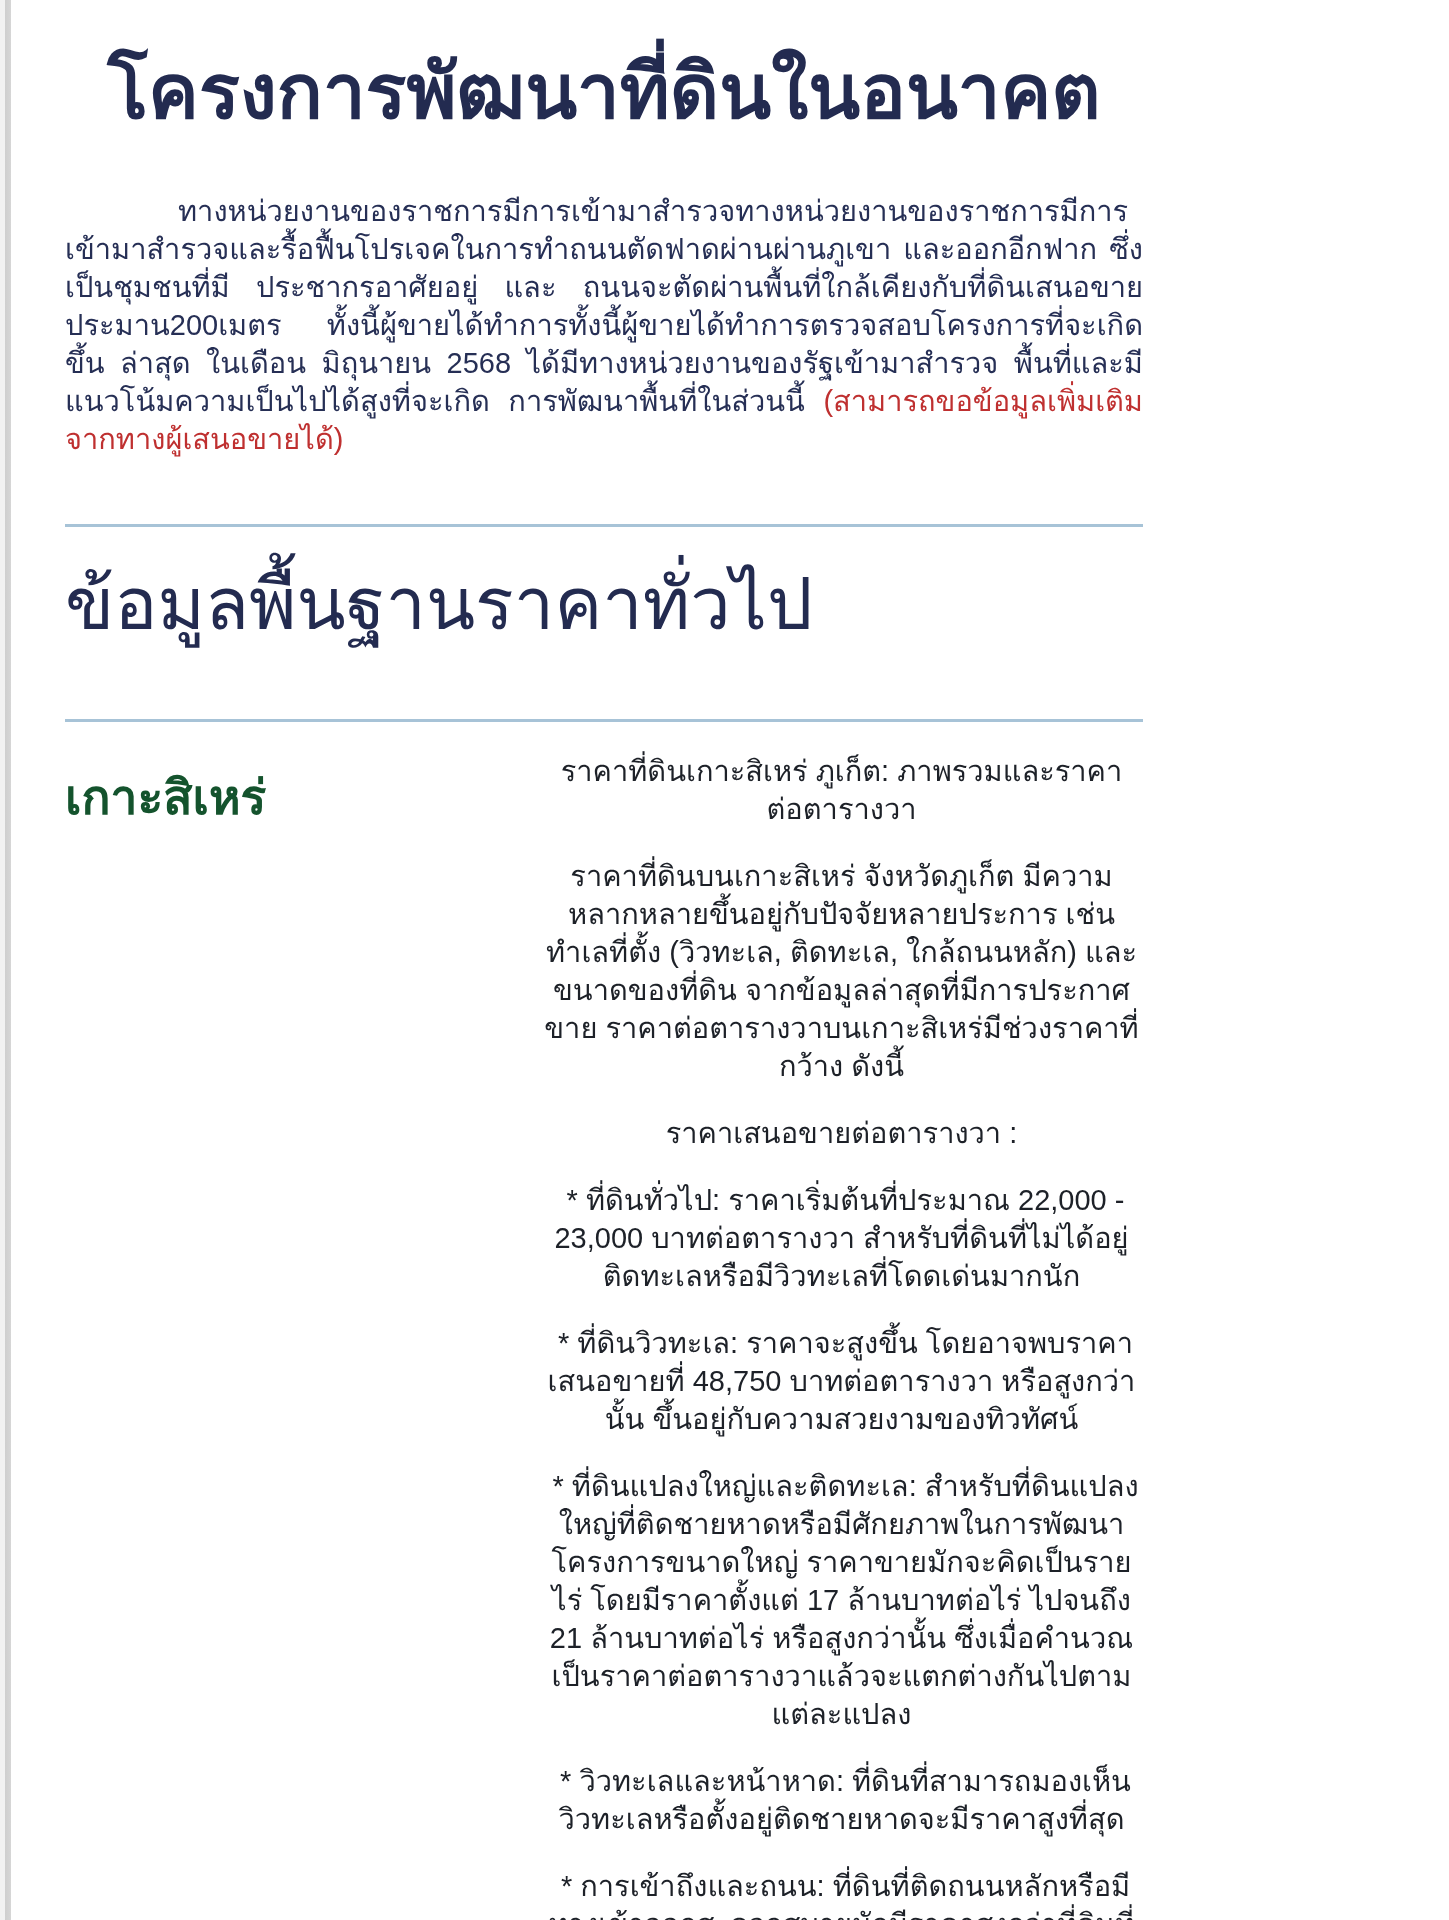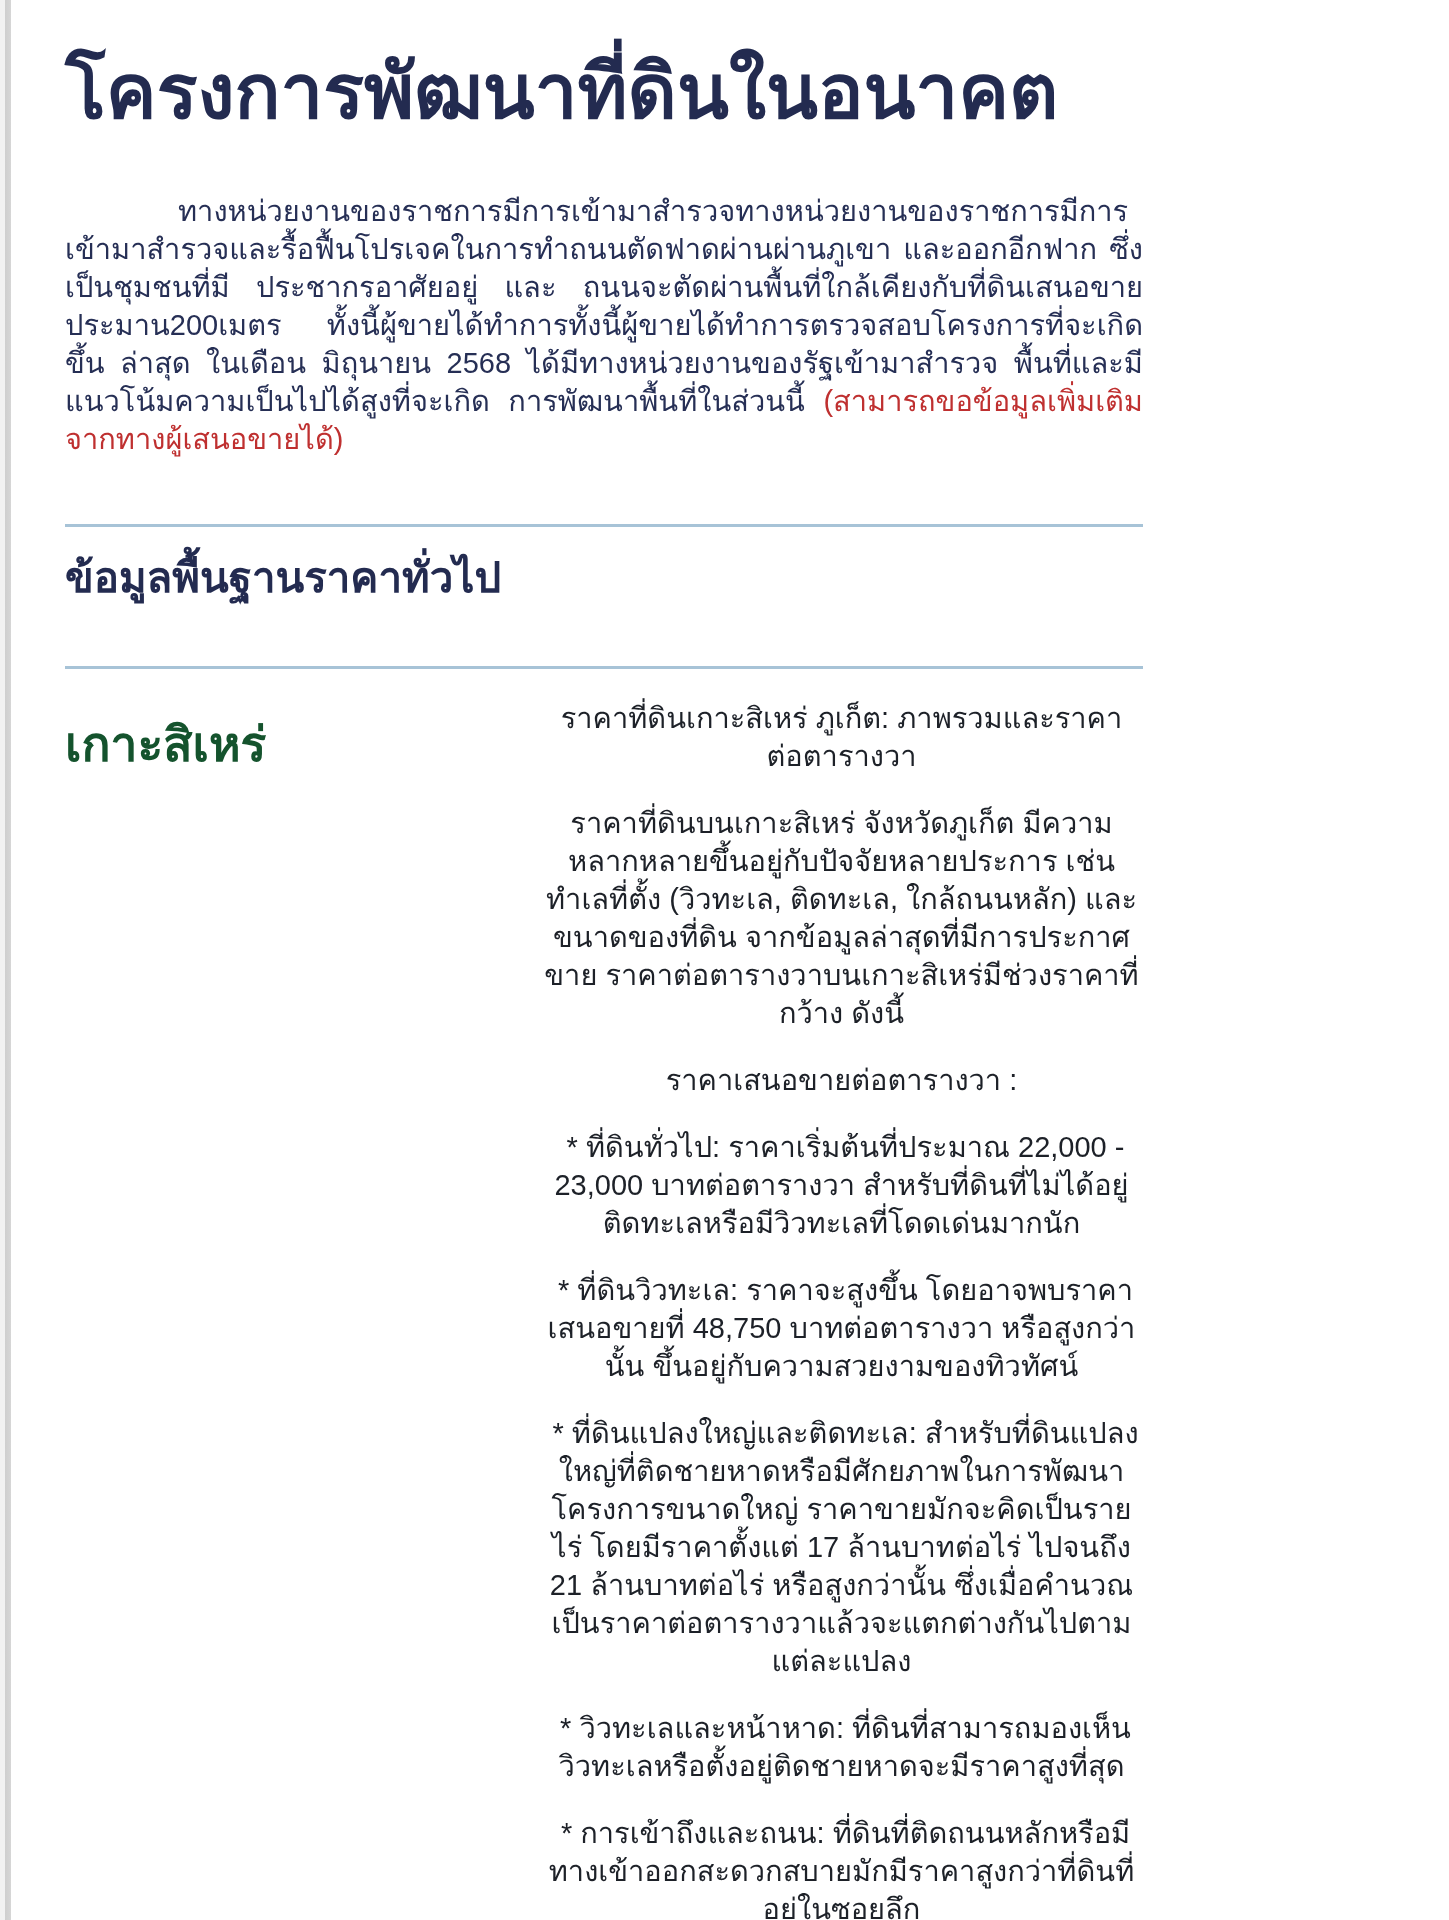--- a/index.html
+++ b/index.html
@@ -28,20 +28,21 @@
     width: 1078px;
   }
   h1.page-title {
     margin: 0;
     padding-top: 38px;
     font-size: 76px;
     line-height: 1.42;
     font-weight: 700;
     color: #232b50;
     letter-spacing: 0px;
+    text-align: center;
   }
   p.intro {
     margin: 46px 0 0 0;
     font-size: 29px;
     line-height: 38px;
     color: #262f55;
     text-align: justify;
     text-indent: 113px;
   }
   p.intro .note-red { color: #bf3030; }
@@ -49,23 +50,23 @@
     border: none;
     height: 3px;
     background: #a7c3d7;
     margin: 0;
   }
   .divider.d1 { margin-top: 66px; }
   .divider.d2 { margin-top: 52px; }
   h2.section-heading {
     margin: 0;
     padding-top: 14px;
-    font-size: 42px;
+    font-size: 72px;
     line-height: 1.75;
-    font-weight: 700;
+    font-weight: 400;
     color: #232b50;
   }
   .cols {
     display: flex;
     align-items: flex-start;
     margin-top: 30px;
   }
   .col-left { width: 475px; flex: 0 0 475px; }
   .col-right { width: 603px; flex: 0 0 603px; }
   h3.location-name {

